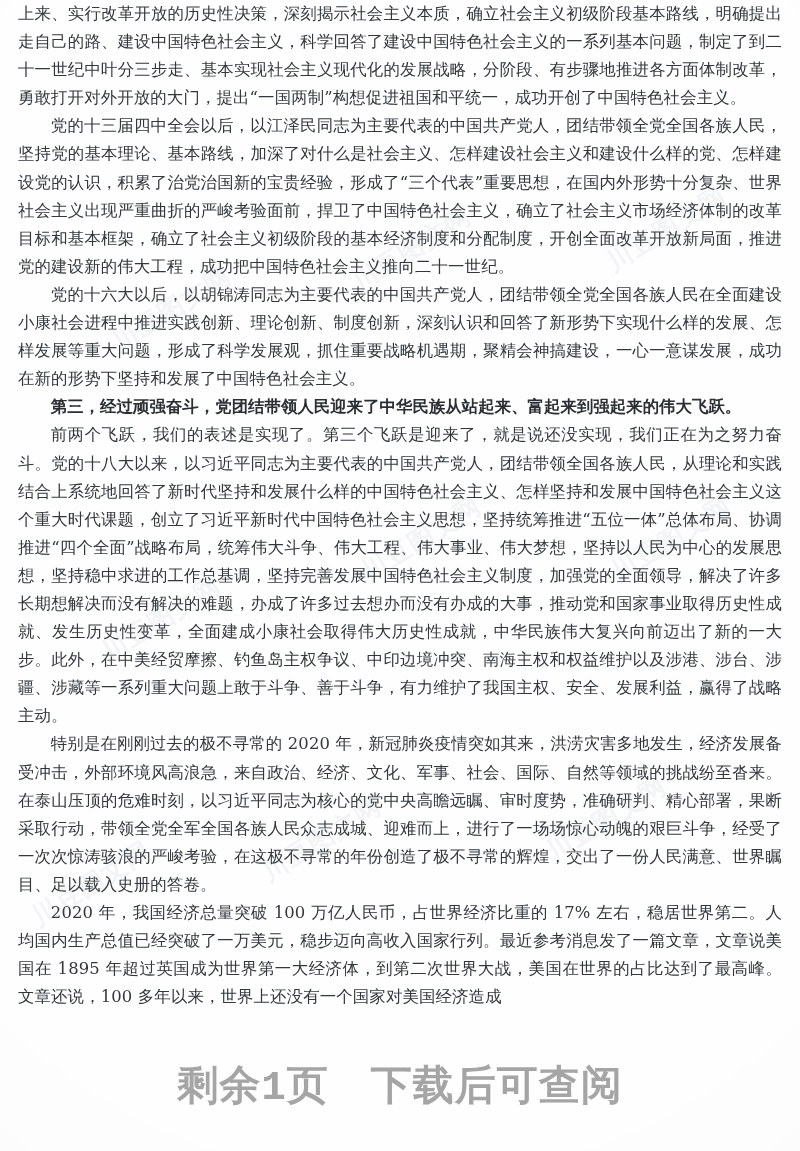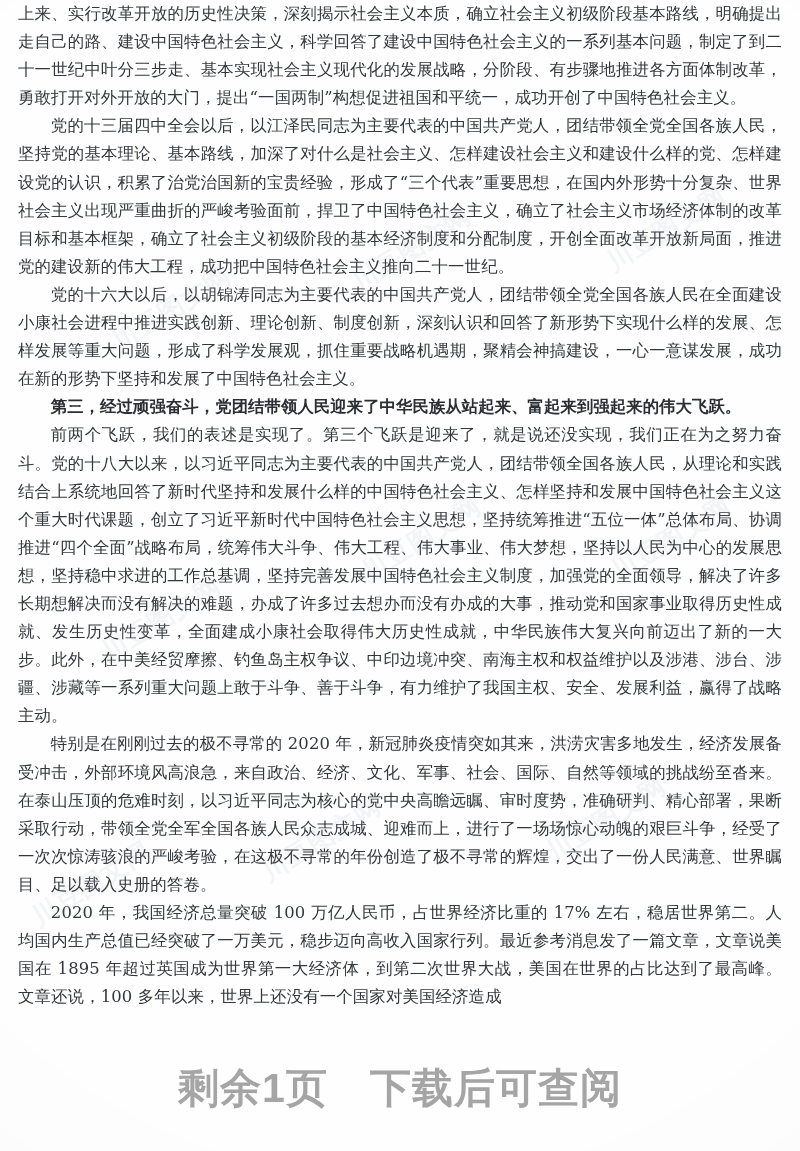--- a/index.html
+++ b/index.html
@@ -80,21 +80,21 @@
   }
 
   
   #download-notice {
     position: absolute;
     left: 0;
     right: 0;
     top: 1063px;
     text-align: center;
     color: #a5a5a5;
-    font-family: Liberation Sans, sans-serif;
+    font-family: Liberation Mono, monospace;
     font-size: 41px;
     font-weight: bold;
     letter-spacing: 1px;
     white-space: pre;
     line-height: 50px;
   }
 </style>
 </head>
 <body>
 

